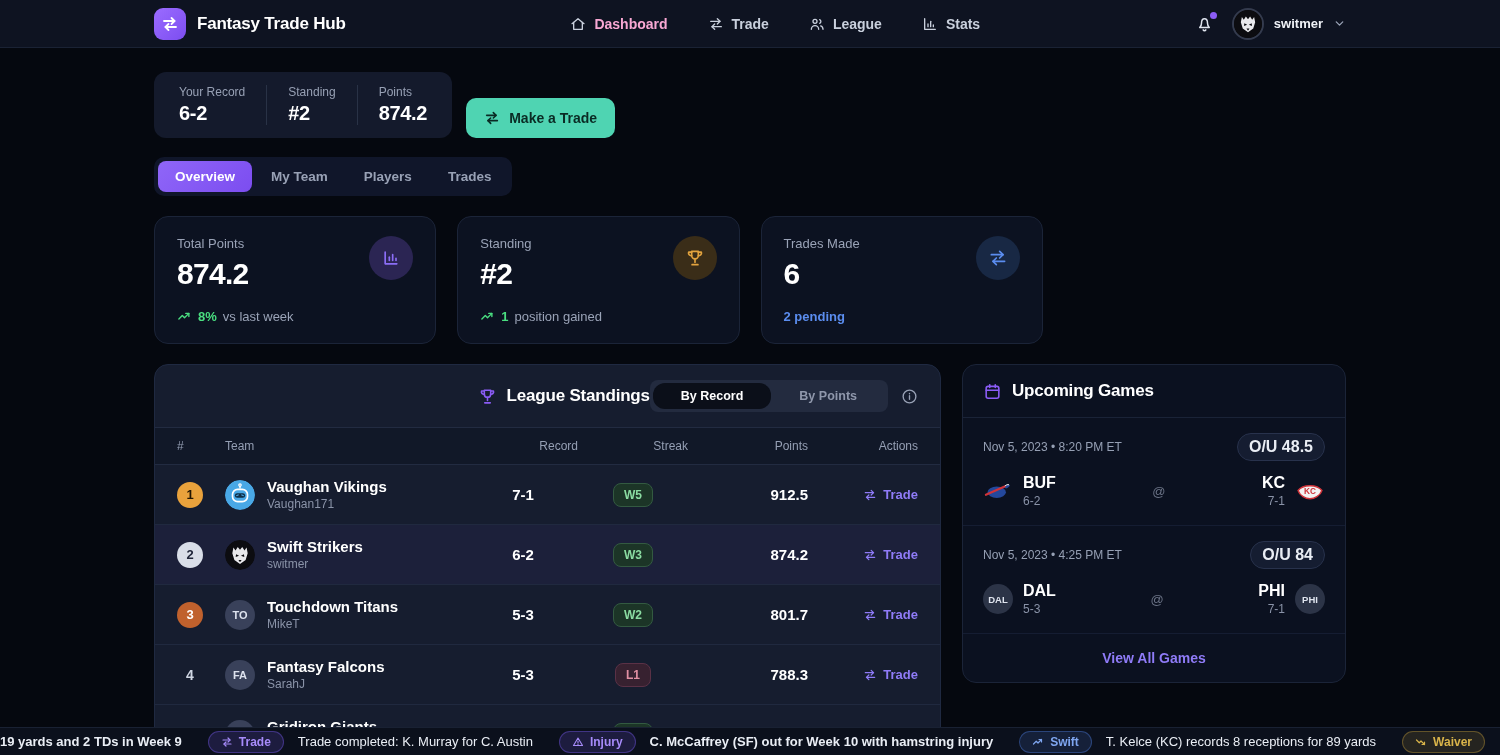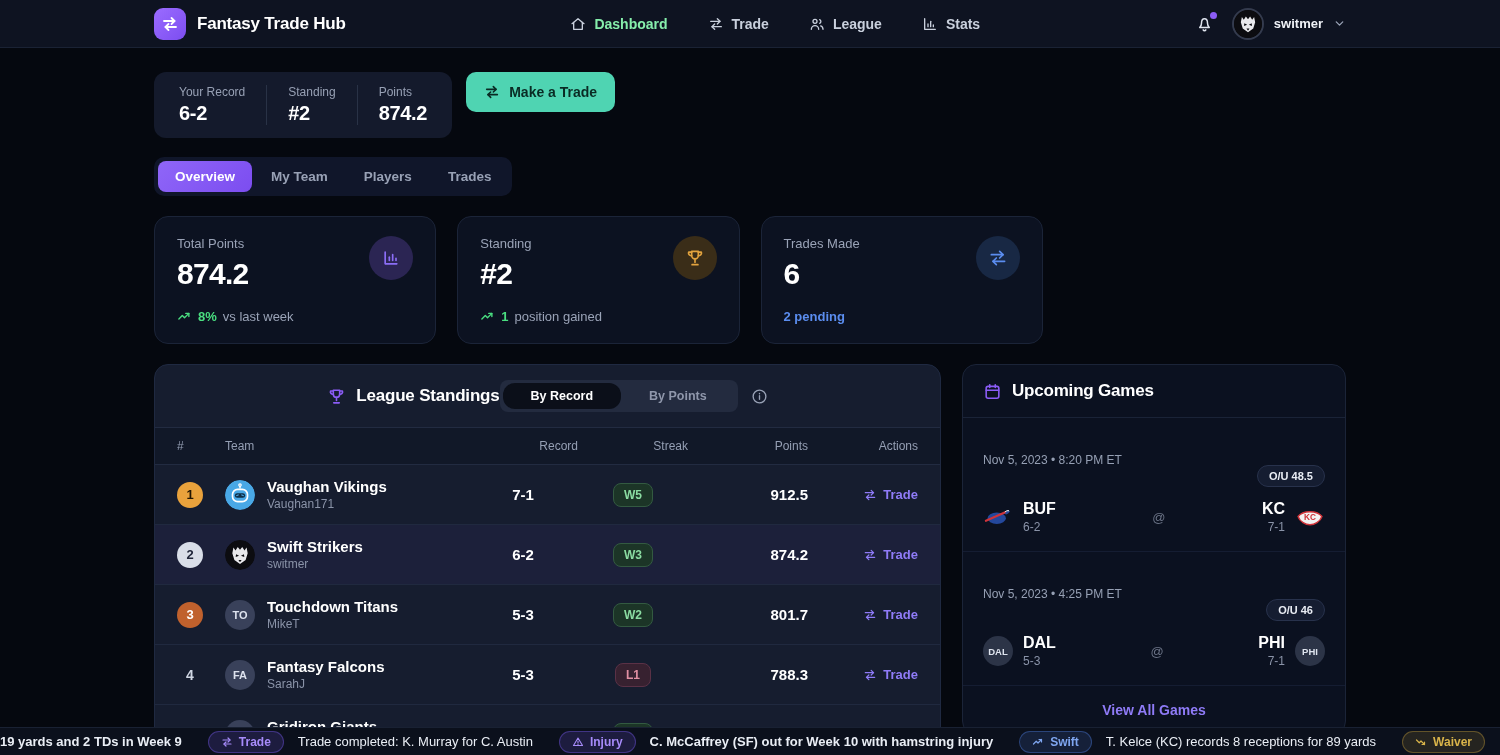--- a/index.html
+++ b/index.html
@@ -9,37 +9,37 @@
 
   
   .navbar { height:48px; background:#0e1321; border-bottom:1px solid #1a2234; }
   .navbar .container { height:100%; display:flex; align-items:center; justify-content:space-between; }
   .brand { display:flex; align-items:center; gap:11px; }
   .brand-logo { width:32px; height:32px; border-radius:9px; background:linear-gradient(135deg,#9b6cff,#7c4df0);
     display:flex; align-items:center; justify-content:center; }
   .brand-title { font-size:17px; font-weight:800; color:#fff; letter-spacing:-0.2px; }
   .nav-menu { display:flex; gap:40px; margin-left:10px; }
   .nav-item { display:flex; align-items:center; gap:8px; font-size:14px; font-weight:600; color:#c9d0dd; cursor:pointer; }
-  .nav-item.active { color:#86efac; }
+  .nav-item.active { color:#f9a8d4; }
   .nav-item svg { stroke:#c9d0dd; }
   .nav-right { display:flex; align-items:center; gap:18px; }
   .bell-wrap { position:relative; cursor:pointer; }
   .bell-dot { position:absolute; top:-2px; right:-3px; width:7px; height:7px; border-radius:50%; background:#8b5cf6; }
   .user-chip { display:flex; align-items:center; gap:10px; cursor:pointer; }
   .avatar-ring { width:32px; height:32px; border-radius:50%; border:2px solid #343b4e; overflow:hidden; background:#0a0a0c; }
   .username { font-size:13px; font-weight:700; color:#f0f3f8; }
 
   
   .hero { margin-top:24px; display:flex; justify-content:space-between; align-items:flex-start; }
   .page-title { font-size:27px; font-weight:800; color:#fff; letter-spacing:-0.4px; }
   .hero-meta { display:flex; align-items:center; gap:10px; margin-top:11px; }
   .meta-pill { border:1px solid #2b3448; background:#10162a; border-radius:999px; padding:4px 12px;
     font-size:12px; font-weight:700; color:#dce1ec; }
   .week-label { font-size:13px; color:#a9b1c2; margin-left:2px; }
-  .hero-right { display:flex; align-items:flex-start; gap:14px; }
+  .hero-right { display:flex; align-items:flex-end; gap:14px; }
   .record-strip { background:#141a2c; border-radius:12px; display:flex; padding:13px 4px; }
   .record-cell { padding:0 21px; }
   .record-cell + .record-cell { border-left:1px solid #293246; }
   .record-label { font-size:12px; color:#97a0b4; }
   .record-value { font-size:20px; font-weight:800; color:#fff; margin-top:3px; letter-spacing:-0.3px; }
   .cta-btn { background:#4fd4b2; color:#0a2b24; border:none; border-radius:10px; padding:12px 18px;
     font-size:14px; font-weight:700; display:flex; align-items:center; gap:9px; cursor:pointer;
     font-family:inherit; }
 
   
@@ -60,21 +60,21 @@
   .stat-trend { margin-top:auto; display:flex; align-items:center; gap:6px; font-size:13px; }
   .trend-value { color:#4ade80; font-weight:700; }
   .trend-text { color:#9aa3b7; }
   .pending-text { color:#5b8def; font-weight:600; font-size:13px; margin-top:auto; }
 
   
   .main-grid { margin-top:20px; display:grid; grid-template-columns:787px 384px; gap:21px; align-items:start; }
 
   
   .standings-panel { background:#161d2f; border:1px solid #1f2941; border-radius:14px; overflow:hidden; height:460px; }
-  .panel-header { display:flex; justify-content:center; align-items:center; padding:15px 22px; }
+  .panel-header { display:flex; justify-content:flex-end; align-items:center; padding:15px 22px; }
   .panel-title-wrap { display:flex; align-items:center; gap:10px; }
   .panel-title { font-size:17px; font-weight:800; color:#fff; letter-spacing:-0.2px; }
   .header-controls { display:flex; align-items:center; gap:13px; }
   .toggle-group { background:#232b3f; border-radius:8px; padding:3px; display:flex; }
   .toggle-btn { font-size:12.5px; font-weight:700; padding:6px 28px; border-radius:12px; color:#8f97ab; cursor:pointer; }
   .toggle-btn.active { background:#0b0f19; color:#fff; }
   .thead { display:grid; grid-template-columns:48px 1fr 110px 110px 120px 110px; padding:11px 22px;
     background:#111828; border-top:1px solid #222b41; border-bottom:1px solid #222b41;
     font-size:12px; color:#959fb4; }
   .th-center { text-align:right; } .th-right { text-align:right; }
@@ -103,21 +103,21 @@
   .trade-link { display:flex; align-items:center; gap:6px; color:#8f7bf7; font-size:13px; font-weight:600; cursor:pointer; }
 
   
   .games-panel { background:#0b1120; border:1px solid #1b2438; border-radius:14px; overflow:hidden; }
   .games-header { display:flex; align-items:center; gap:10px; padding:16px 20px; border-bottom:1px solid #1a2337; }
   .game-item { padding:15px 20px 17px; }
   .game-item + .game-item { border-top:1px solid #151d32; }
   .game-top { display:flex; justify-content:space-between; align-items:center; }
   .game-date { font-size:12px; color:#96a0b4; }
   .ou-badge { background:#151d31; border:1px solid #28324c; border-radius:999px; padding:4px 11px;
-    font-size:11px; font-weight:700; color:#e9edf4;margin-top:32px; }
+    font-size:16px; font-weight:700; color:#e9edf4; }
   .matchup { margin-top:13px; display:flex; justify-content:space-between; align-items:center; }
   .team-side { display:flex; align-items:center; gap:10px; }
   .team-side.right { text-align:right; }
   .game-logo { width:30px; height:30px; border-radius:50%; display:flex; align-items:center;
     justify-content:center; background:#2c3447; font-size:9.5px; font-weight:700; color:#dfe4ee; flex:none; overflow:hidden; }
   .game-logo.clear { background:transparent; }
   .g-abbr { font-size:16px; font-weight:800; color:#fff;text-align:center; }
   .g-rec { font-size:12px; color:#8a93a8; margin-top:2px; }
   .at-symbol { font-size:13px; color:#6b7386; }
   .games-footer { border-top:1px solid #151d32; padding:15px; text-align:center; }
@@ -588,21 +588,21 @@
                   <text x="16" y="15.5" font-size="9" font-weight="bold" fill="#cf3339" text-anchor="middle" font-family="Liberation Sans, sans-serif">KC</text>
                 </svg>
             </div>
           </div>
         </div>
       </div>
 
       <div class="game-item">
         <div class="game-top">
           <span class="game-date">Nov 5, 2023 • 4:25 PM ET</span>
-          <span class="ou-badge">O/U 46</span>
+          <span class="ou-badge">O/U 84</span>
         </div>
         <div class="matchup">
           <div class="team-side">
             <div class="game-logo">DAL</div>
             <div>
               <div class="g-abbr">DAL</div>
               <div class="g-rec">5-3</div>
             </div>
           </div>
           <span class="at-symbol">@</span>

